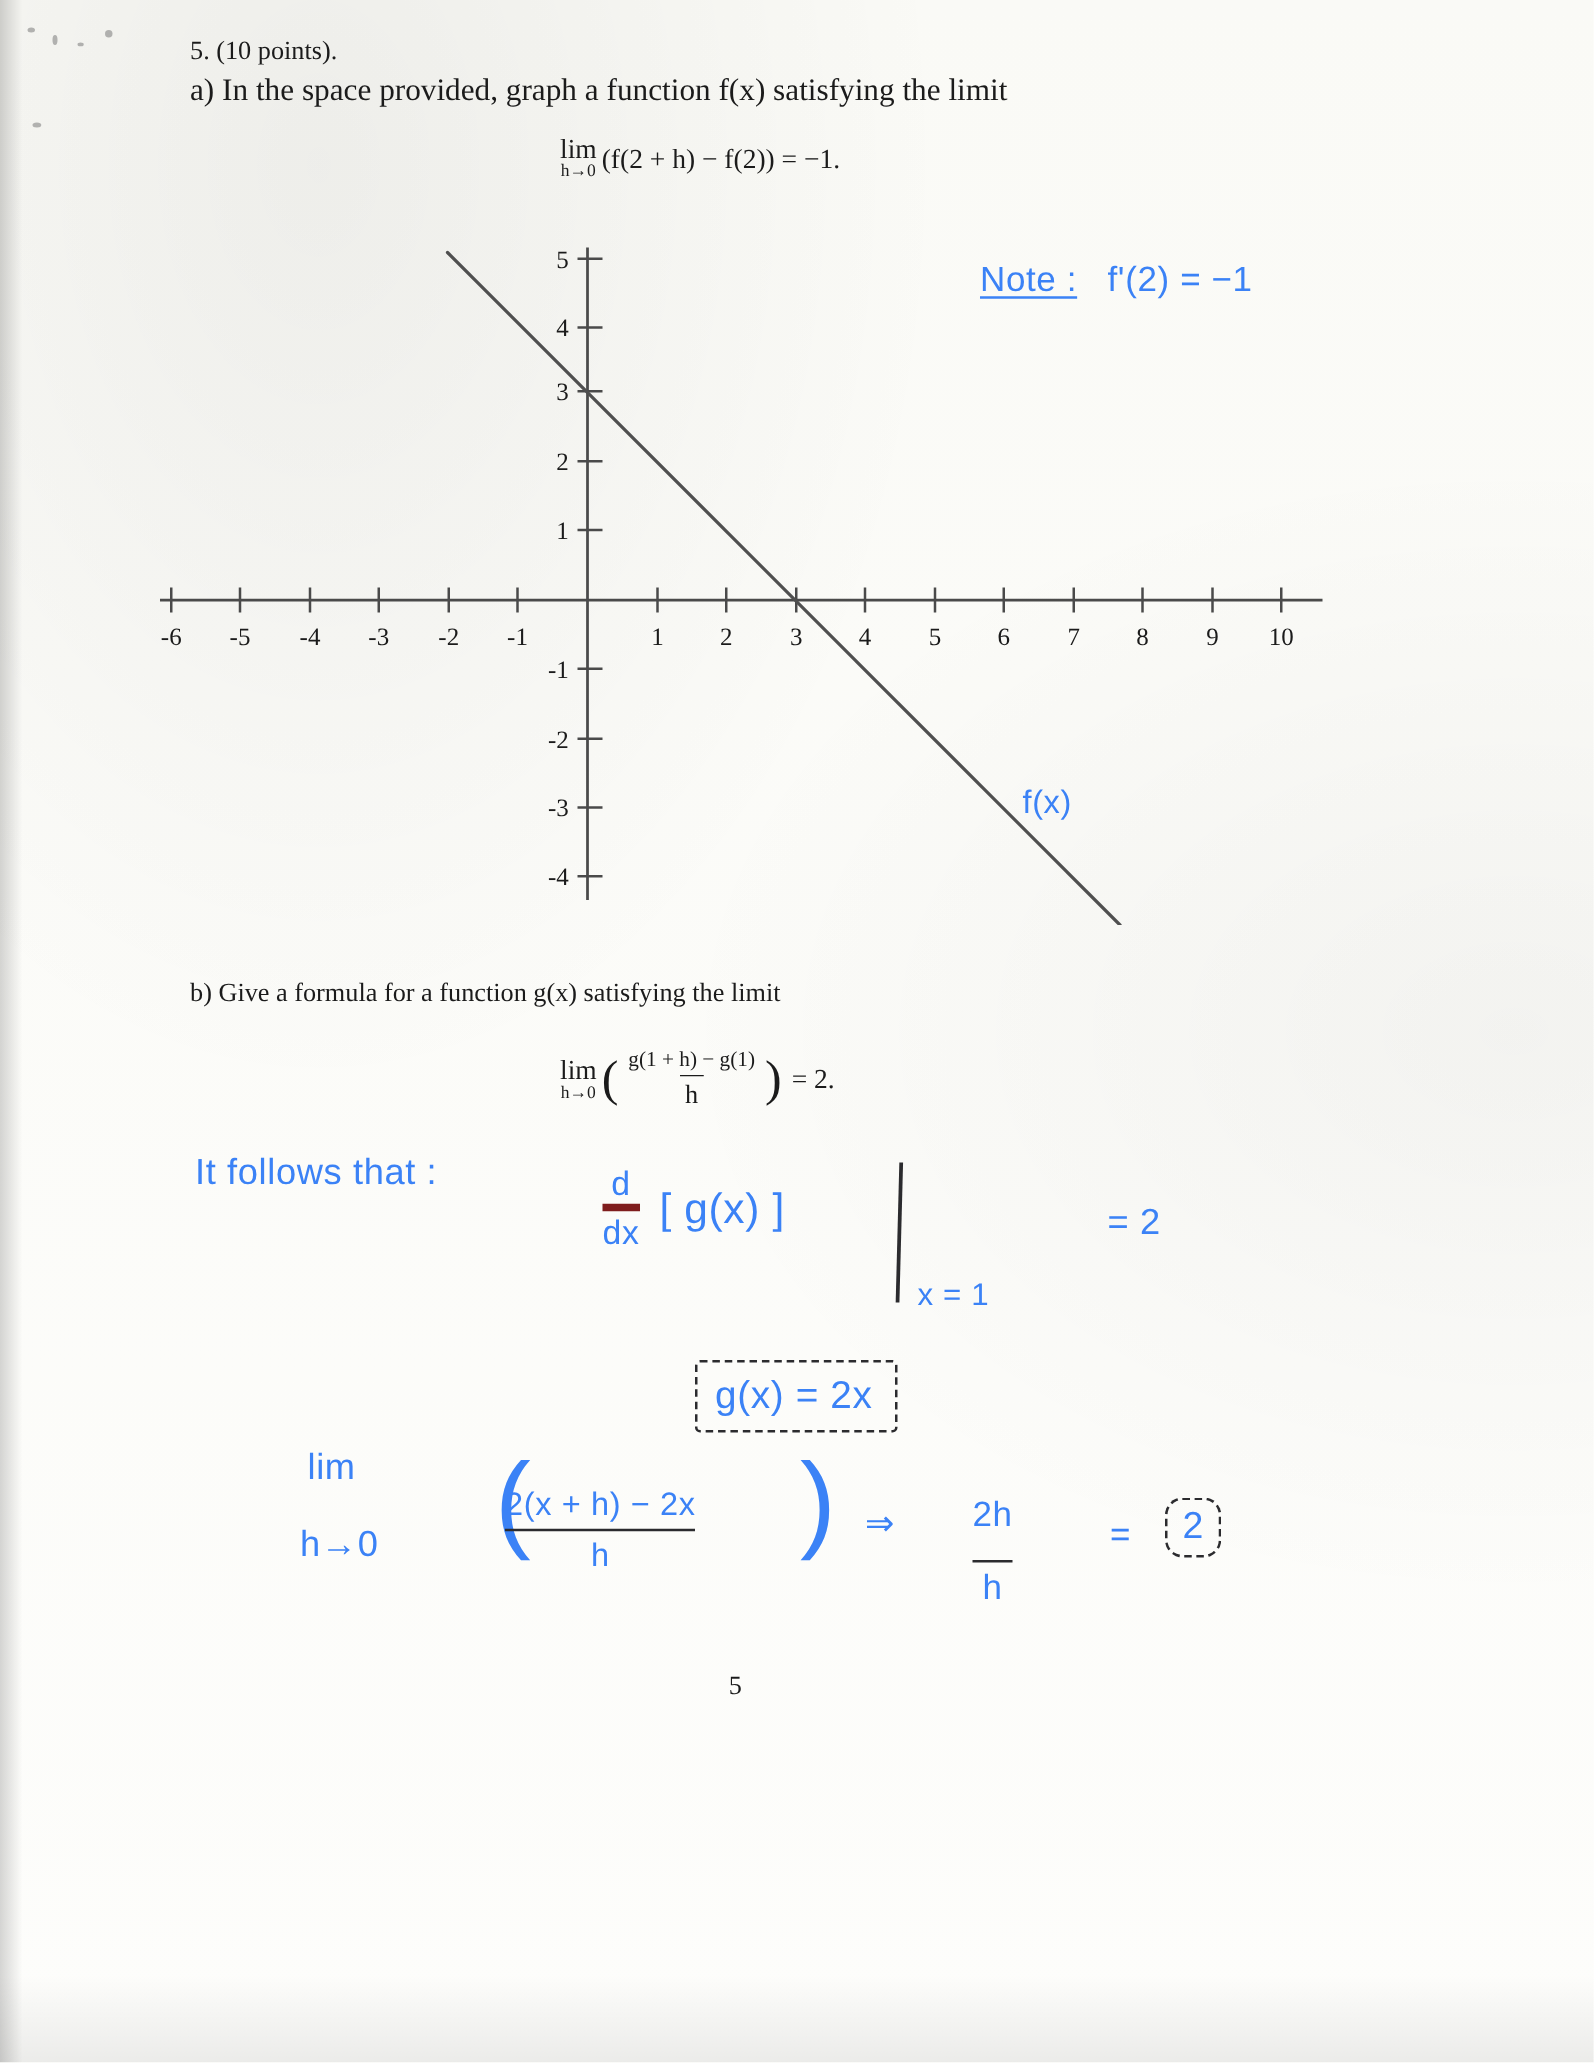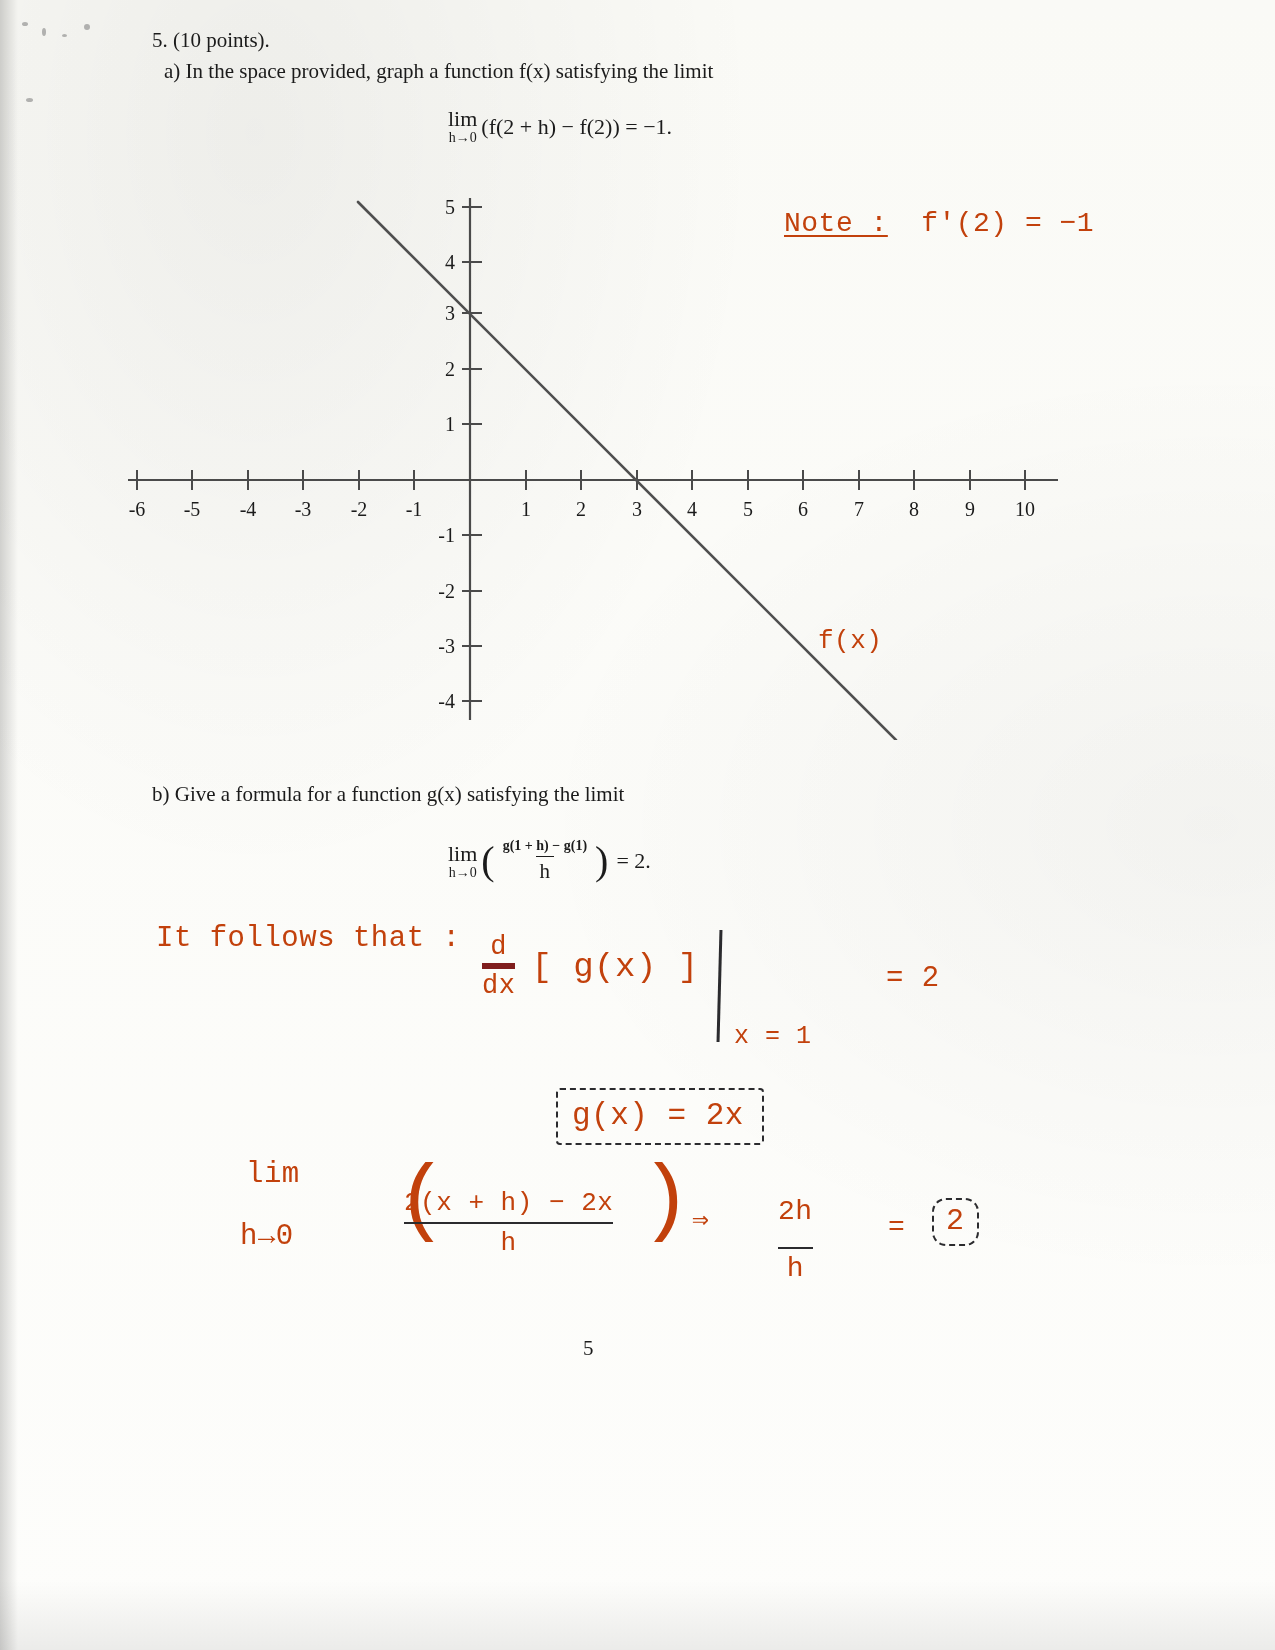--- a/index.html
+++ b/index.html
@@ -41,35 +41,35 @@
     left: 0; right: 0; bottom: 0; height: 70px;
     background: linear-gradient(0deg, rgba(0,0,0,0.07), rgba(0,0,0,0));
     pointer-events: none;
   }
 
   .print {
     font-family: "Liberation Serif", serif;
     color: #1b1b1b;
   }
   .hand {
-    font-family: Liberation Mono, monospace;
-    color: #c2410c;
+    font-family: Liberation Sans, sans-serif;
+    color: #3b82f6;
     letter-spacing: 0.5px;
   }
 
   
   #problem-number {
     position: absolute;
     left: 152px; top: 28px;
     font-size: 21px;
   }
   #part-a-text {
     position: absolute;
-    left: 164px; top: 59px;
-    font-size: 21px;
+    left: 152px; top: 59px;
+    font-size: 25px;
   }
   #part-a-limit {
     position: absolute;
     left: 448px; top: 108px;
     font-size: 22px;
     display: flex;
     align-items: center;
   }
   #part-b-text {
     position: absolute;
@@ -97,21 +97,21 @@
     line-height: 0.9;
     font-weight: 300;
   }
   .frac {
     display: inline-flex;
     flex-direction: column;
     align-items: center;
     vertical-align: middle;
     margin: 0 4px;
   }
-  .frac .num { font-size: 14px; padding: 0 4px 2px; font-weight: bold; }
+  .frac .num { font-size: 17px; padding: 0 4px 2px; }
   .frac .den { font-size: 21px; padding: 2px 4px 0; border-top: 1px solid #1b1b1b; }
 
   #page-number {
     position: absolute;
     left: 583px; top: 1336px;
     font-size: 21px;
   }
 
   
   #graph-area {

